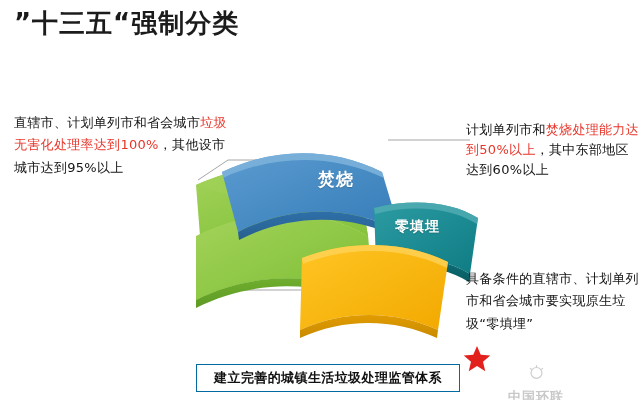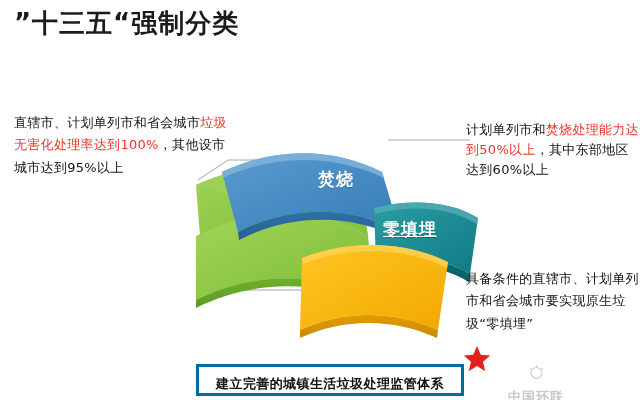--- a/index.html
+++ b/index.html
@@ -34,39 +34,39 @@
   .callout .hl{color:#e8352a;}
   .tl{left:14px;top:112px;width:215px;}
   .bl{left:14px;top:272px;width:215px;}
   .tr{left:466px;top:120px;width:176px;line-height:1.55;}
   .br{left:466px;top:268px;width:176px;}
 
   
   .banner{
     position:absolute;left:196px;top:364px;
     width:262px;height:26px;
-    border:3px solid #0369a1;
+    border:1px solid #0369a1;
     background:#ffffff;
-    display:flex;align-items:flex-end;justify-content:center;
+    display:flex;align-items:center;justify-content:center;
     font-size:13px;font-weight:700;color:#111;
     letter-spacing:0.4px;
   }
 
   
   .seglabel{
     position:absolute;
     font-size:16px;font-weight:700;color:#ffffff;
     text-shadow:0 1px 1px rgba(0,0,0,.18);
     letter-spacing:1px;
     white-space:nowrap;
   }
   .seglabel.wrap{white-space:normal;width:56px;line-height:1.2;}
   .lbl-green{left:237px;top:205px;font-size:17px;}
   .lbl-blue{left:318px;top:168px;font-size:17px;}
-  .lbl-teal{left:383px;top:218px;font-size:17px;text-decoration:underline;}
+  .lbl-teal{left:395px;top:218px;font-size:14px;}
   .lbl-yellow{left:341px;top:262px;font-size:15px;}
 
   
   .watermark{
     position:absolute;left:508px;top:364px;
     display:flex;align-items:center;gap:7px;
     opacity:.42;
     flex-direction:column;
   }
   .wm-logo{width:17px;height:17px;position:relative;}

